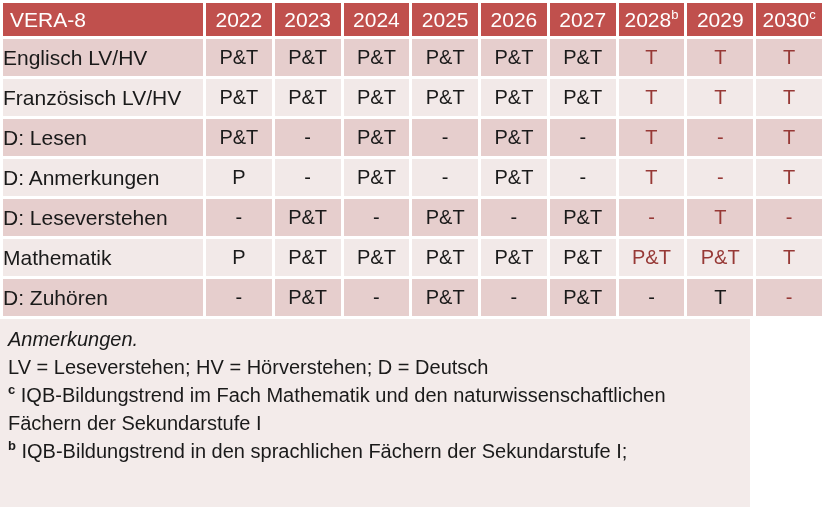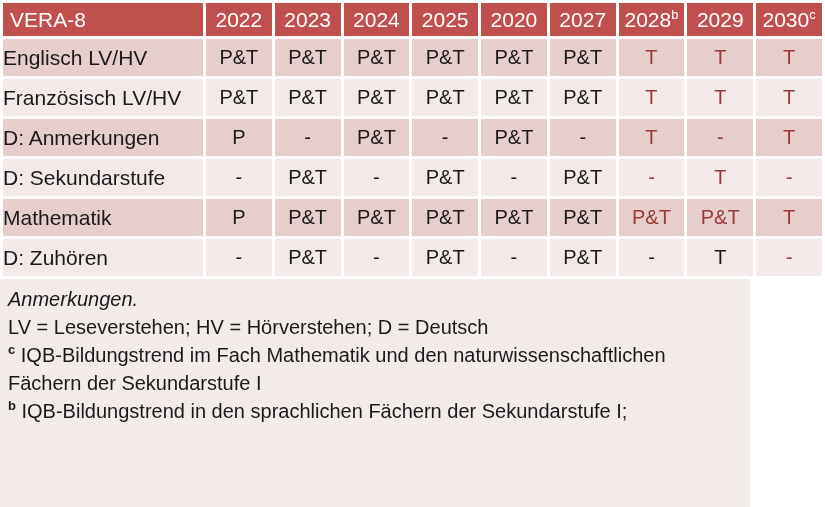--- a/index.html
+++ b/index.html
@@ -63,21 +63,21 @@
 <div class="page">
 
   <table class="vera">
     <thead>
       <tr>
         <th class="title">VERA-8</th>
         <th><span>2022</span><sup></sup></th>
         <th><span>2023</span><sup></sup></th>
         <th><span>2024</span><sup></sup></th>
         <th><span>2025</span><sup></sup></th>
-        <th><span>2020</span><sup></sup></th>
+        <th><span>2026</span><sup></sup></th>
         <th><span>2027</span><sup></sup></th>
         <th><span>2028</span><sup>b</sup></th>
         <th><span>2029</span><sup></sup></th>
         <th><span>2030</span><sup>c</sup></th>
       </tr>
     </thead>
     <tbody>
       <tr>
         <td class="label">Englisch LV/HV</td>
         <td>P&amp;T</td>
@@ -96,33 +96,45 @@
         <td>P&amp;T</td>
         <td>P&amp;T</td>
         <td>P&amp;T</td>
         <td>P&amp;T</td>
         <td>P&amp;T</td>
         <td>T</td>
         <td>T</td>
         <td>T</td>
       </tr>
       <tr>
+        <td class="label">D: Lesen</td>
+        <td>P&amp;T</td>
+        <td>-</td>
+        <td>P&amp;T</td>
+        <td>-</td>
+        <td>P&amp;T</td>
+        <td>-</td>
+        <td>T</td>
+        <td>-</td>
+        <td>T</td>
+      </tr>
+      <tr>
         <td class="label">D: Anmerkungen</td>
         <td>P</td>
         <td>-</td>
         <td>P&amp;T</td>
         <td>-</td>
         <td>P&amp;T</td>
         <td>-</td>
         <td>T</td>
         <td>-</td>
         <td>T</td>
       </tr>
       <tr>
-        <td class="label">D: Sekundarstufe</td>
+        <td class="label">D: Leseverstehen</td>
         <td>-</td>
         <td>P&amp;T</td>
         <td>-</td>
         <td>P&amp;T</td>
         <td>-</td>
         <td>P&amp;T</td>
         <td>-</td>
         <td>T</td>
         <td>-</td>
       </tr>

